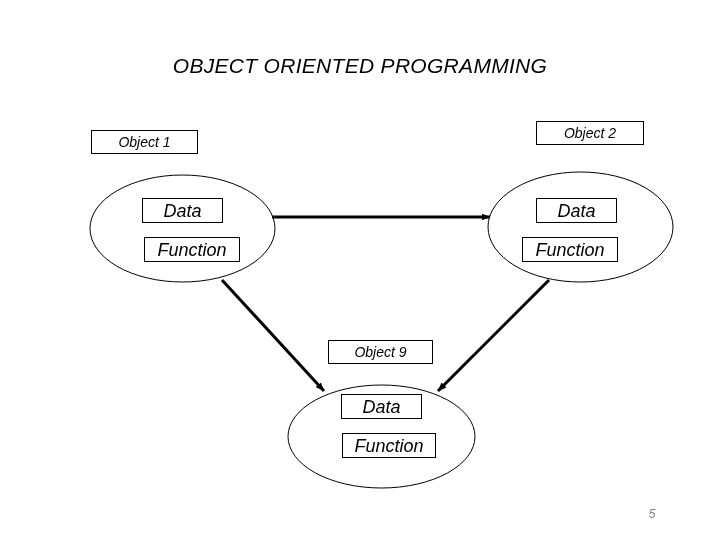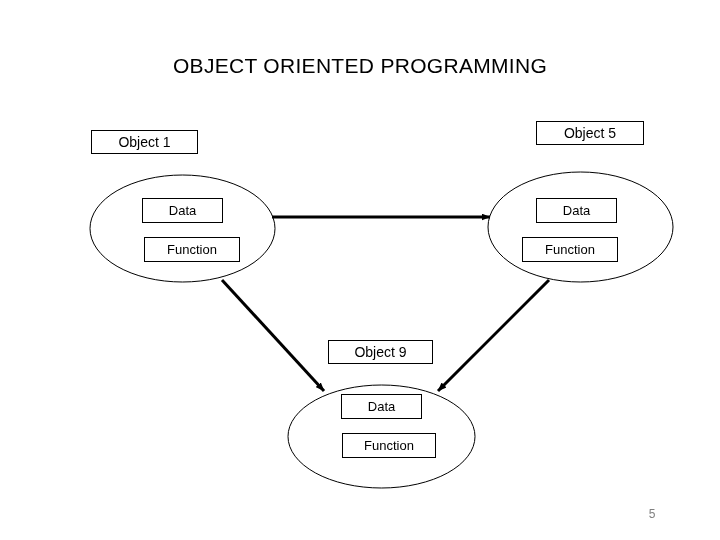--- a/index.html
+++ b/index.html
@@ -16,20 +16,21 @@
     font-family: "Liberation Sans", sans-serif;
     color: #000000;
   }
   #slide {
     position: absolute;
     left: 0;
     top: 0;
     width: 720px;
     height: 540px;
     background: #ffffff;
+    font-style: italic;
   }
   #slide-title {
     position: absolute;
     left: 0;
     top: 53px;
     width: 720px;
     text-align: center;
     font-size: 21px;
     line-height: 26px;
     letter-spacing: 0.3px;
@@ -58,21 +59,21 @@
     align-items: center;
     justify-content: center;
     white-space: nowrap;
   }
   .object-label {
     height: 24px;
     font-size: 14px;
   }
   .member-box {
     height: 25px;
-    font-size: 13px;
+    font-size: 18px;
   }
   #page-number {
     position: absolute;
     left: 640px;
     top: 507px;
     width: 24px;
     text-align: center;
     font-size: 12px;
     line-height: 14px;
     color: #808080;
@@ -104,21 +105,21 @@
 
     <line x1="549" y1="280" x2="438" y2="391" stroke="#000000" stroke-width="3" marker-end="url(#arrowhead)"></line>
   </svg>
 
   <div class="node-box object-label" style="left:91px; top:130px; width:107px;">Object 1</div>
 
   <div class="node-box member-box" style="left:142px; top:198px; width:81px;">Data</div>
 
   <div class="node-box member-box" style="left:144px; top:237px; width:96px;">Function</div>
 
-  <div class="node-box object-label" style="left:536px; top:121px; width:108px;">Object 5</div>
+  <div class="node-box object-label" style="left:536px; top:121px; width:108px;">Object 2</div>
 
   <div class="node-box member-box" style="left:536px; top:198px; width:81px;">Data</div>
 
   <div class="node-box member-box" style="left:522px; top:237px; width:96px;">Function</div>
 
   <div class="node-box object-label" style="left:328px; top:340px; width:105px;">Object 9</div>
 
   <div class="node-box member-box" style="left:341px; top:394px; width:81px;">Data</div>
 
   <div class="node-box member-box" style="left:342px; top:433px; width:94px;">Function</div>

